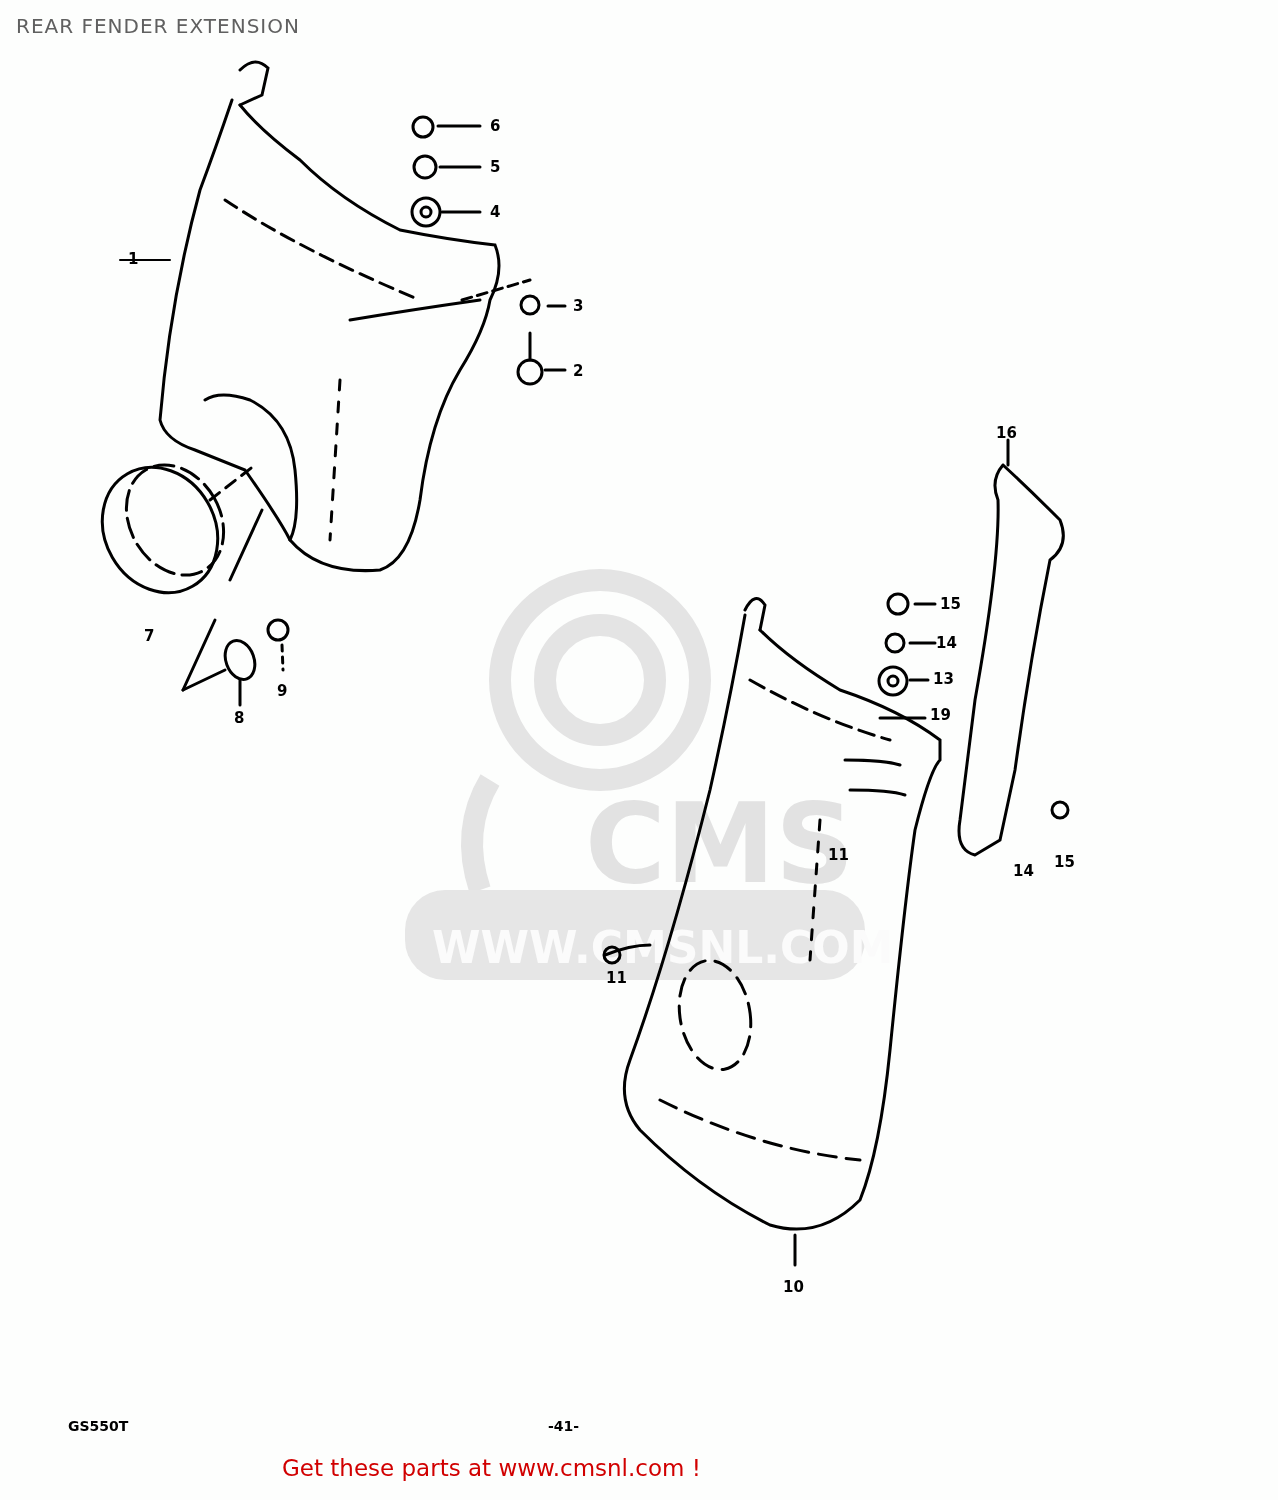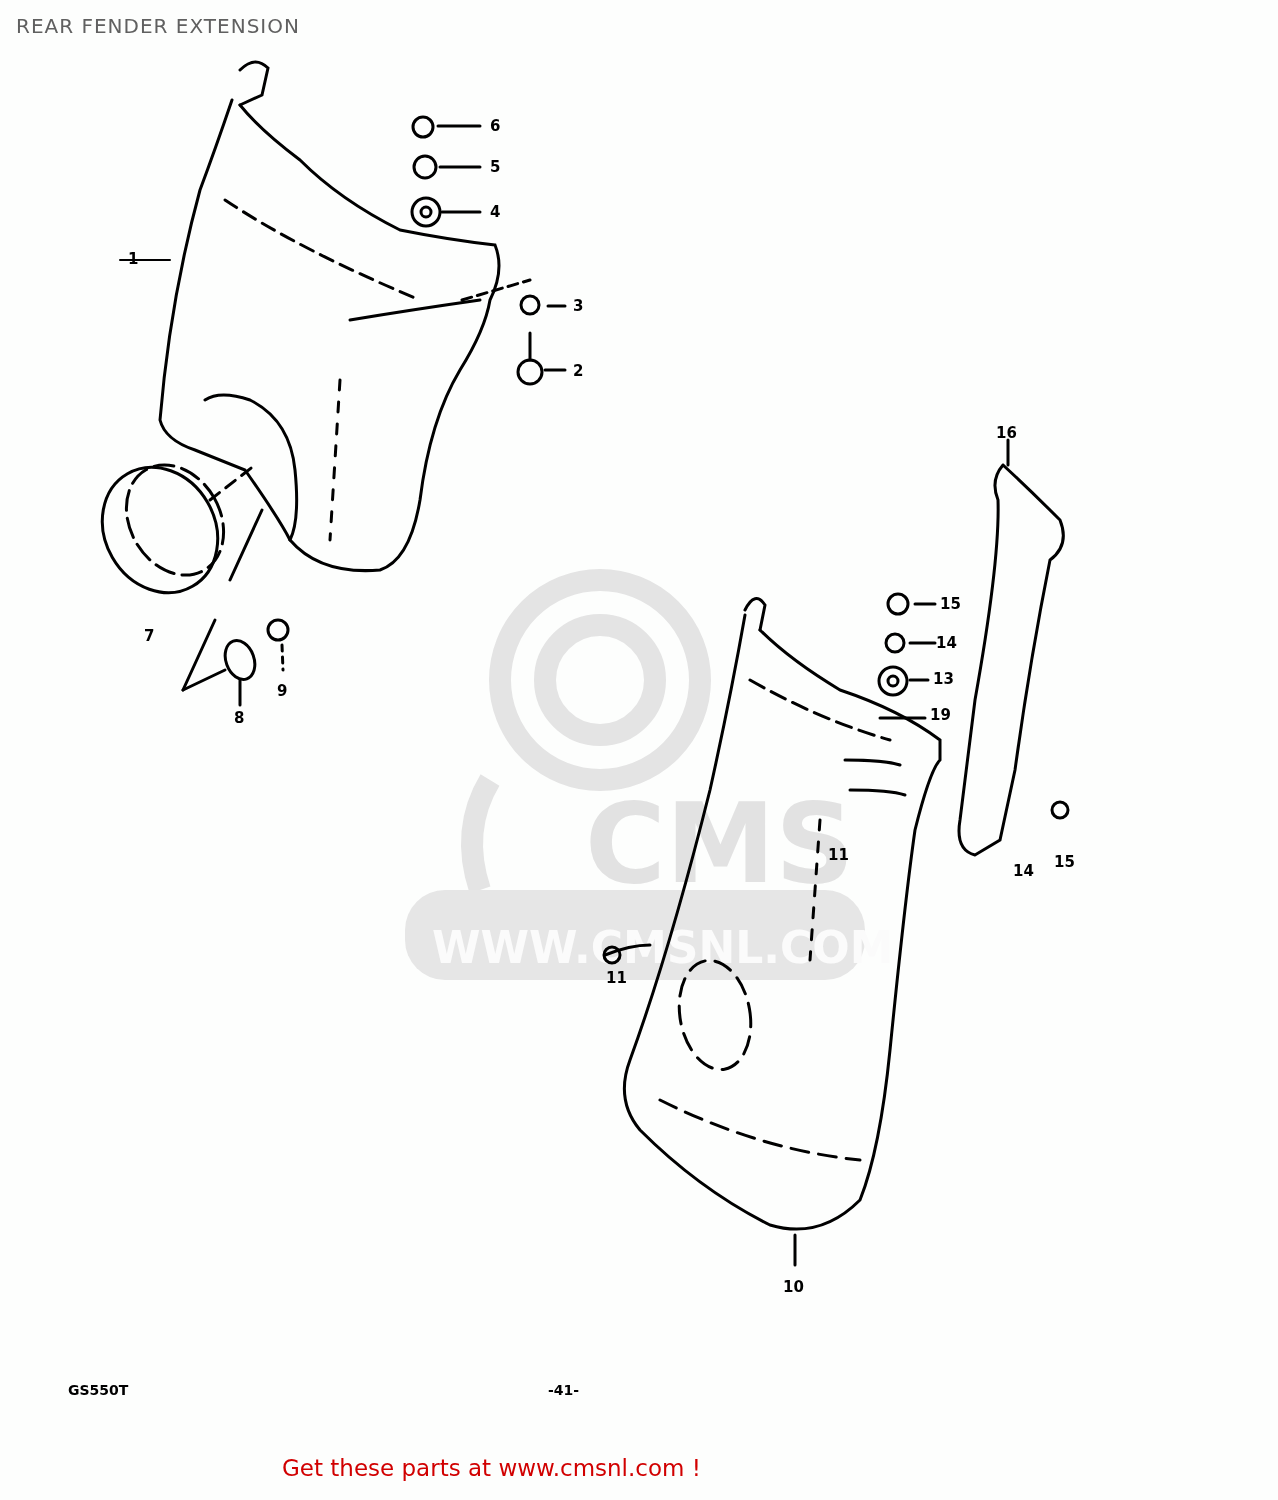--- a/index.html
+++ b/index.html
@@ -1,20 +1,20 @@
 <!DOCTYPE html>
 <html><head>
 <meta charset="utf-8">
 <style>
   html,body{margin:0;padding:0;background:#fdfefd;}
   body{width:1278px;height:1500px;position:relative;overflow:hidden;font-family:"DejaVu Sans",sans-serif;}
   .title{position:absolute;left:16px;top:14px;font-size:20px;color:#606060;letter-spacing:1px;font-family:"DejaVu Sans",sans-serif;}
   .diagram{position:absolute;left:0;top:0;width:1278px;height:1440px;}
   .lbl{position:absolute;font-family:"DejaVu Sans",sans-serif;font-weight:bold;font-size:15px;color:#000;}
-  .foot{position:absolute;font-family:"DejaVu Sans",sans-serif;font-weight:bold;font-size:14px;color:#000;}
+  .foot{position:absolute;font-family:"DejaVu Sans",sans-serif;font-weight:bold;font-size:14px;color:#000;margin-top:36px;}
   .cta{position:absolute;left:282px;top:1455px;font-size:23px;color:#d10000;font-family:"DejaVu Sans",sans-serif;}
   .wm-text{position:absolute;font-family:"DejaVu Sans",sans-serif;font-weight:bold;color:#e2e2e2;}
 </style>
 </head>
 <body>
 
 <div class="title">REAR FENDER EXTENSION</div>
 
 <div>
   <svg style="position:absolute;left:400px;top:530px" width="470" height="460">

